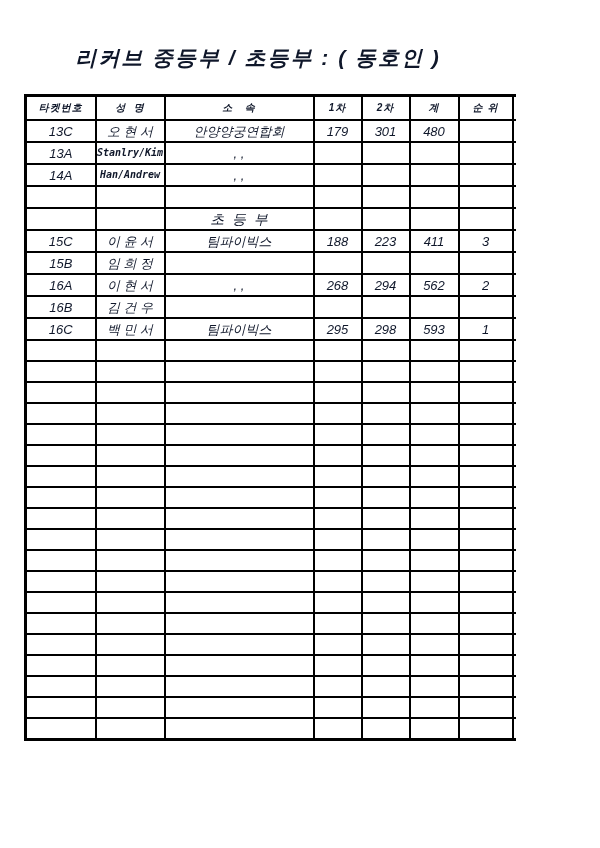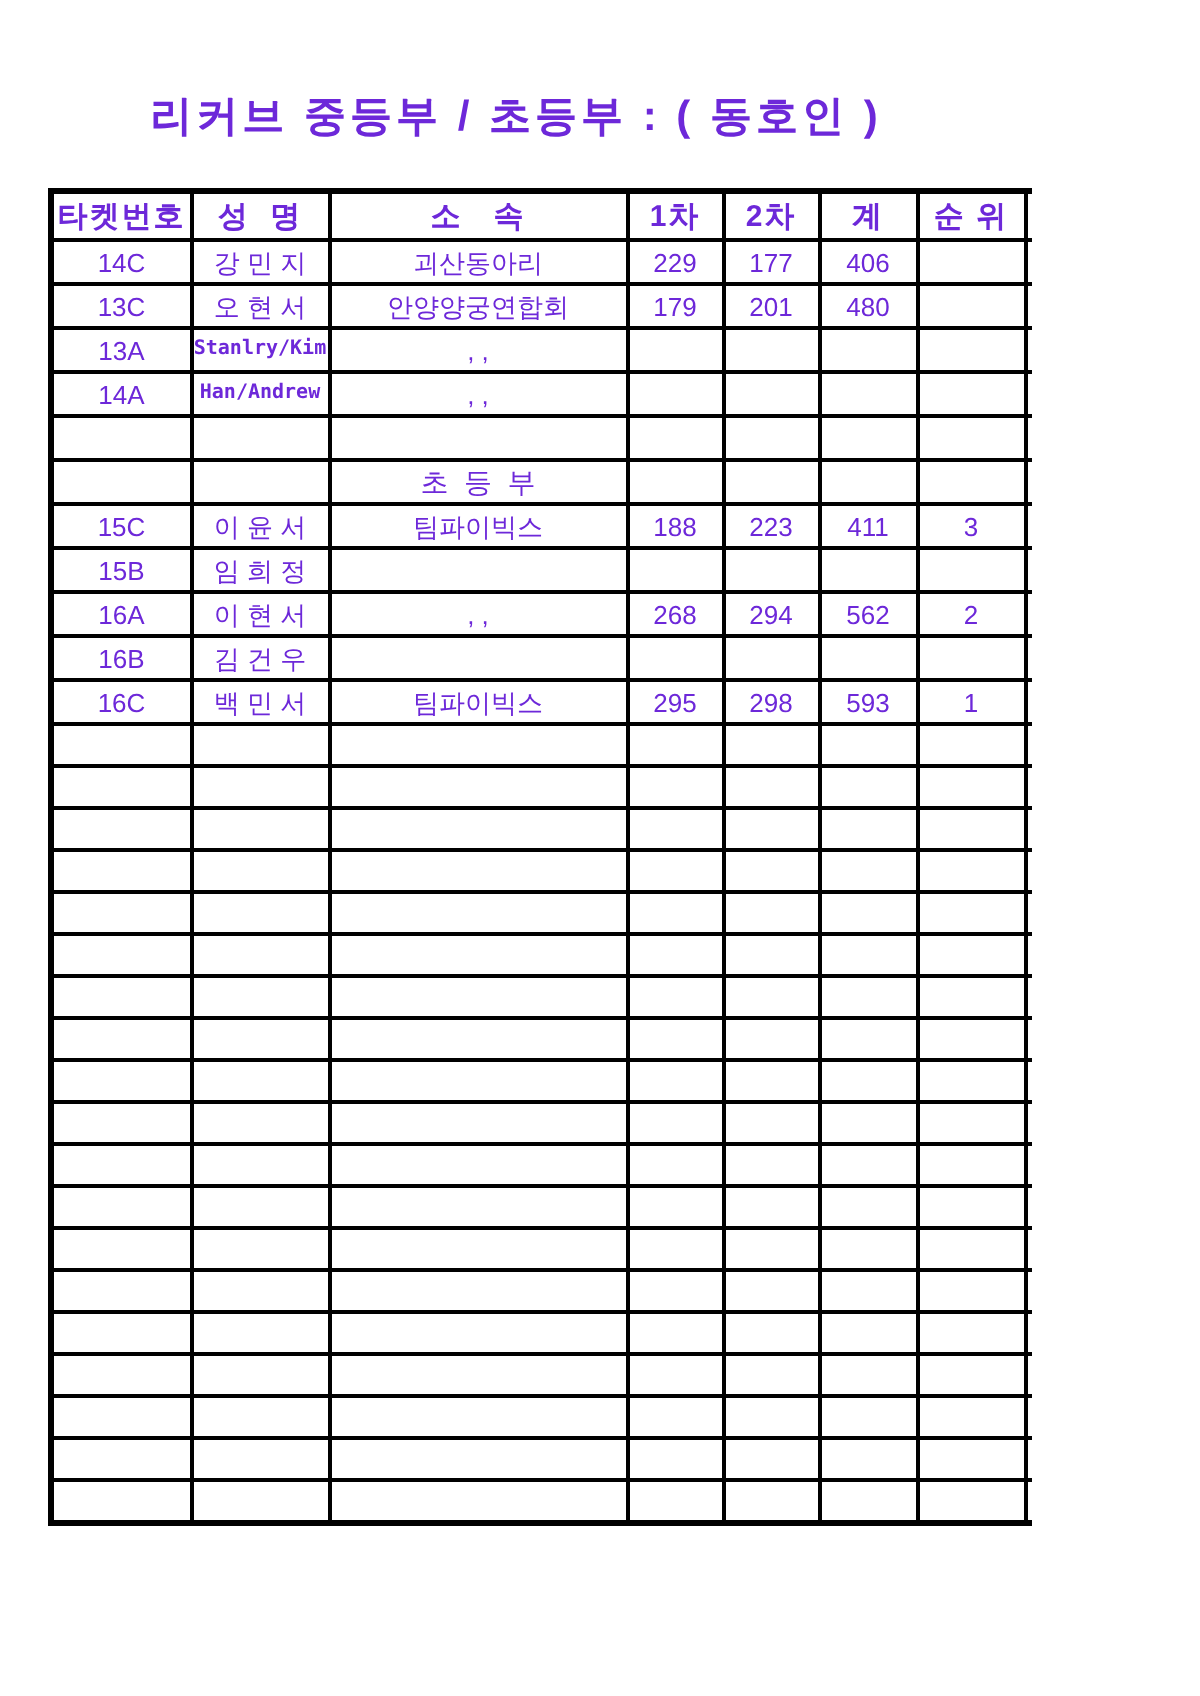--- a/index.html
+++ b/index.html
@@ -5,23 +5,24 @@
   html, body {
     margin: 0;
     padding: 0;
     background: #ffffff;
   }
   .page {
     position: relative;
     width: 516px;
     height: 848px;
     background: #ffffff;
-    color: #6d28d9;
+    color: #0f172a;
     font-family: "Liberation Sans", sans-serif;
     overflow: hidden;
+    font-style: italic;
   }
   .title {
     position: absolute;
     top: 44px;
     left: 0;
     width: 100%;
     text-align: center;
     font-size: 21px;
     font-weight: bold;
     letter-spacing: 2px;
@@ -43,21 +44,21 @@
     margin: 0;
     text-align: center;
     vertical-align: middle;
     white-space: pre;
     overflow: hidden;
     font-size: 13px;
     line-height: 1;
     height: 20px;
   }
   .score-table thead th {
-    font-size: 15px;
+    font-size: 10px;
     font-weight: bold;
     height: 22px;
     letter-spacing: 1px;
     margin-top: 36px;
   }
   .score-table td.latin {
     font-family: "DejaVu Sans Mono", monospace;
     font-size: 10px;
     font-weight: bold;
     letter-spacing: 0;
@@ -93,35 +94,25 @@
           <th>소   속</th>
           <th>1차</th>
           <th>2차</th>
           <th>계</th>
           <th>순 위</th>
           <th>비 고</th>
         </tr>
     </thead>
     <tbody id="table-body">
         <tr>
-          <td>14C</td>
-          <td>강 민 지</td>
-          <td>괴산동아리</td>
-          <td>229</td>
-          <td>177</td>
-          <td>406</td>
-          <td></td>
-          <td>여</td>
-        </tr>
-        <tr>
           <td>13C</td>
           <td>오 현 서</td>
           <td>안양양궁연합회</td>
           <td>179</td>
-          <td>201</td>
+          <td>301</td>
           <td>480</td>
           <td></td>
           <td>남</td>
         </tr>
         <tr>
           <td>13A</td>
           <td class="latin">Stanlry/Kim</td>
           <td>, ,</td>
           <td></td>
           <td></td>

